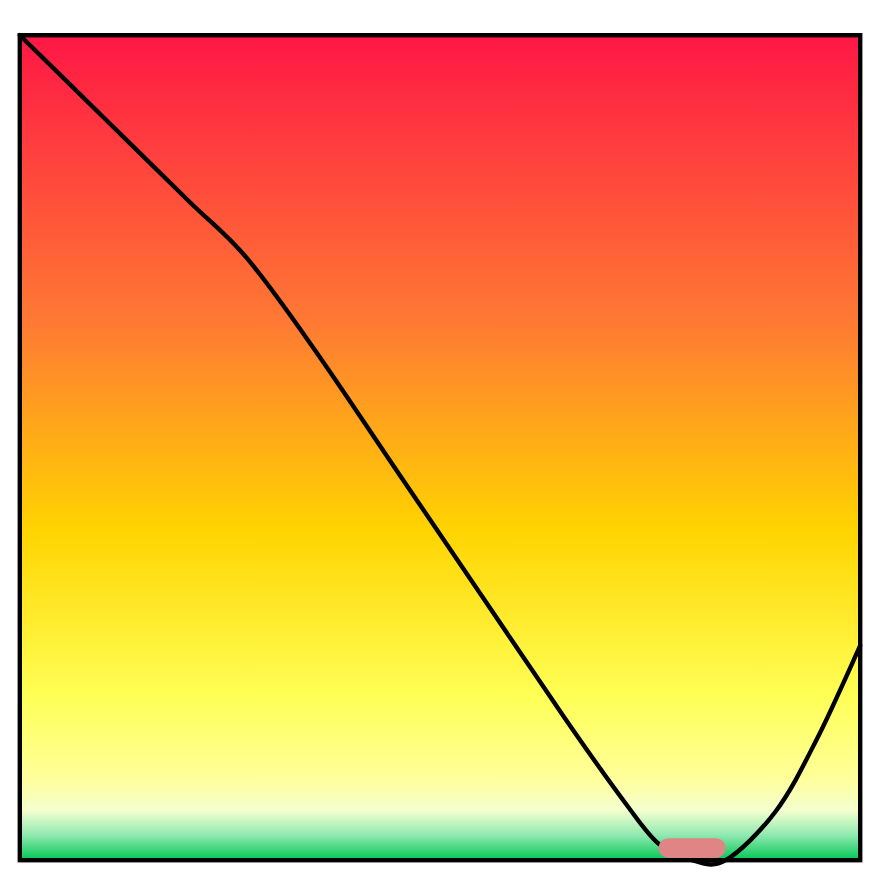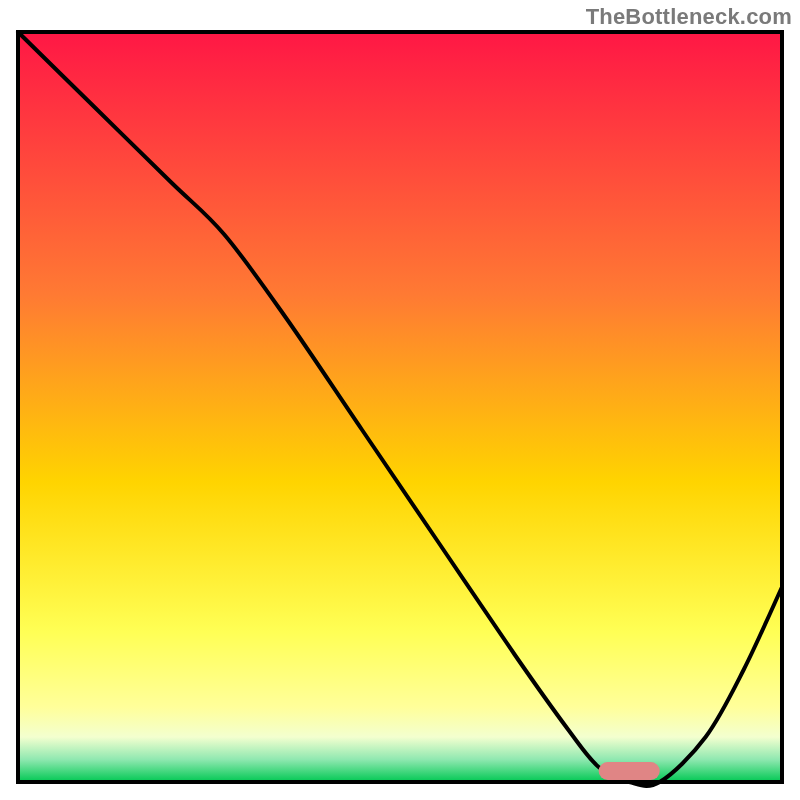--- a/index.html
+++ b/index.html
@@ -53,14 +53,13 @@
   <g id="plot-area" clip-path="url(#plot-clip)">
         <rect x="18" y="32" width="764" height="750" fill="url(#bg-grad)"></rect>
         <path d="M 18 32 C 30.733333333333334 44.5, 68.93333333333334 82, 94.4 107 C 119.86666666666667 132, 149.15333333333334 160.75, 170.8 182 C 192.4466666666667 203.25, 205.18 212, 224.28 234.5 C 243.38 257, 262.47999999999996 284.5, 285.4 317 C 308.32 349.5, 336.3333333333333 392, 361.8 429.5 C 387.2666666666667 467, 412.73333333333335 504.5, 438.20000000000005 542 C 463.66666666666674 579.5, 492.9533333333334 623.25, 514.6 654.5 C 536.2466666666667 685.75, 554.0733333333333 710.75, 568.0799999999999 729.5 C 582.0866666666666 748.25, 588.4533333333333 758.25, 598.64 767 C 608.8266666666667 775.75, 619.0133333333333 779.5, 629.2 782 C 639.3866666666668 784.5, 647.0266666666666 789.5, 659.76 782 C 672.4933333333333 774.5, 691.5933333333334 755.75, 705.6 737 C 719.6066666666667 718.25, 731.0666666666666 694.5, 743.8 669.5 C 756.5333333333333 644.5, 775.6333333333333 600.75, 782 587" fill="none" stroke="#000000" stroke-width="4" stroke-linecap="round" stroke-linejoin="round"></path>
         <rect x="598.64" y="762" width="61.120000000000005" height="18" rx="9" fill="#e08585"></rect>
       </g>
   <g id="axes">
         <rect x="18" y="32" width="764" height="750" fill="none" stroke="#000000" stroke-width="4"></rect>
       </g>
 </svg>
 
-<div class="attribution">TheBottleneck.com</div>
 </div>
 
 </body></html>

